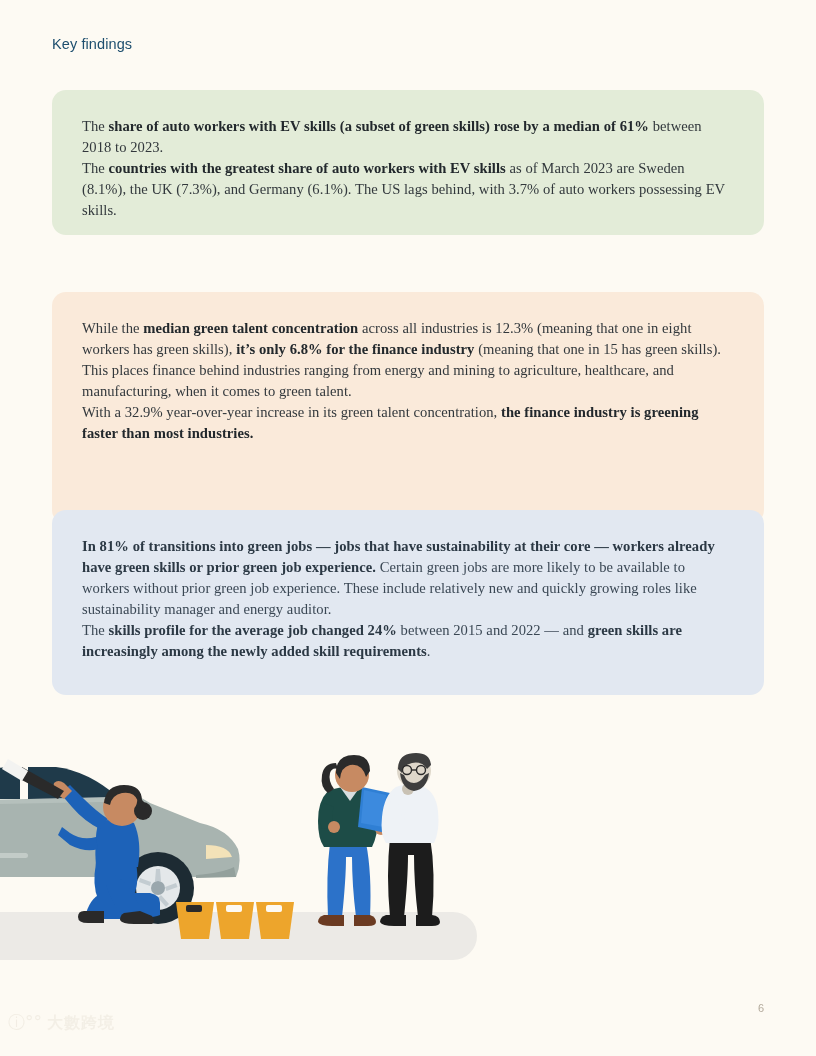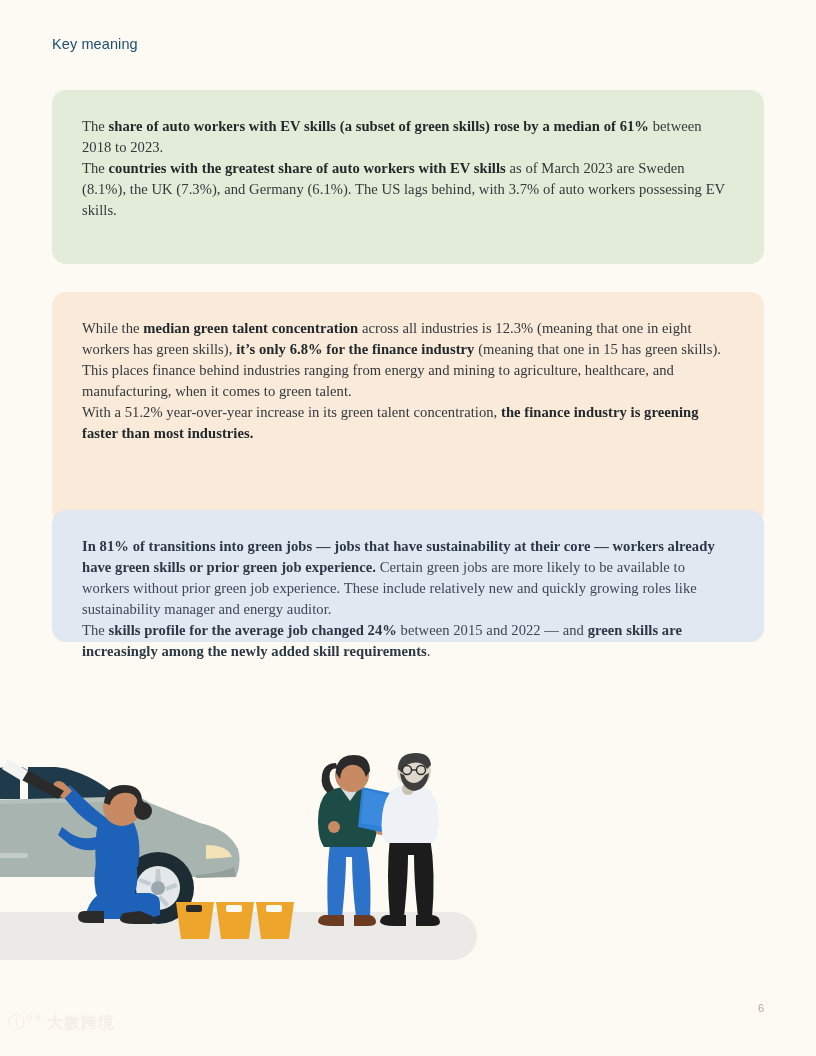--- a/index.html
+++ b/index.html
@@ -32,23 +32,23 @@
   }
 
   
   .card {
     position: absolute;
     left: 52px;
     border-radius: 14px;
     box-sizing: border-box;
     padding: 26px 34px 26px 30px;
   }
-  .card-green  { top: 90px;  width: 712px; height: 174px; background: #e3ecd8; }
+  .card-green  { top: 90px;  width: 712px; height: 145px; background: #e3ecd8; }
   .card-orange { top: 292px; width: 712px; height: 232px; background: #faeada; }
-  .card-blue   { top: 510px; width: 712px; height: 132px; background: #e2e8f1; }
+  .card-blue   { top: 510px; width: 712px; height: 185px; background: #e2e8f1; }
 
   .card p {
     margin: 0;
     font-size: 14.6px;
     line-height: 1.44;
     color: #32383c;
     letter-spacing: 0.05px;
   }
   .card p + p { }
   .card-blue p { color: #3a4754; }
@@ -97,37 +97,37 @@
     color: #ebe5da;
     letter-spacing: 1px;
     line-height: 1;
   }
 </style>
 </head>
 <body>
 
 <div class="page">
 
-  <div class="section-heading">Key meaning</div>
+  <div class="section-heading">Key findings</div>
 
   <div class="card card-green">
     <p>
       <span>The </span><b>share of auto workers with EV skills (a subset of green skills) rose by a median of 61%</b><span> between 2018 to 2023.</span>
     </p>
     <p>
       <span>The </span><b>countries with the greatest share of auto workers with EV skills</b><span> as of March 2023 are Sweden (8.1%), the UK (7.3%), and Germany (6.1%). The US lags behind, with 3.7% of auto workers possessing EV skills.</span>
     </p>
   </div>
 
   <div class="card card-orange">
     <p>
       <span>While the </span><b>median green talent concentration</b><span> across all industries is 12.3% (meaning that one in eight workers has green skills), </span><b>it’s only 6.8% for the finance industry</b><span> (meaning that one in 15 has green skills). This places finance behind industries ranging from energy and mining to agriculture, healthcare, and manufacturing, when it comes to green talent.</span>
     </p>
     <p>
-      <span>With a 51.2% year-over-year increase in its green talent concentration, </span><b>the finance industry is greening faster than most industries.</b>
+      <span>With a 32.9% year-over-year increase in its green talent concentration, </span><b>the finance industry is greening faster than most industries.</b>
     </p>
   </div>
 
   <div class="card card-blue">
     <p>
       <b>In 81% of transitions into green jobs — jobs that have sustainability at their core — workers already have green skills or prior green job experience.</b><span> Certain green jobs are more likely to be available to workers without prior green job experience. These include relatively new and quickly growing roles like sustainability manager and energy auditor.</span>
     </p>
     <p>
       <span>The </span><b>skills profile for the average job changed 24%</b><span> between 2015 and 2022 — and </span><b>green skills are increasingly among the newly added skill requirements</b><span>.</span>
     </p>

